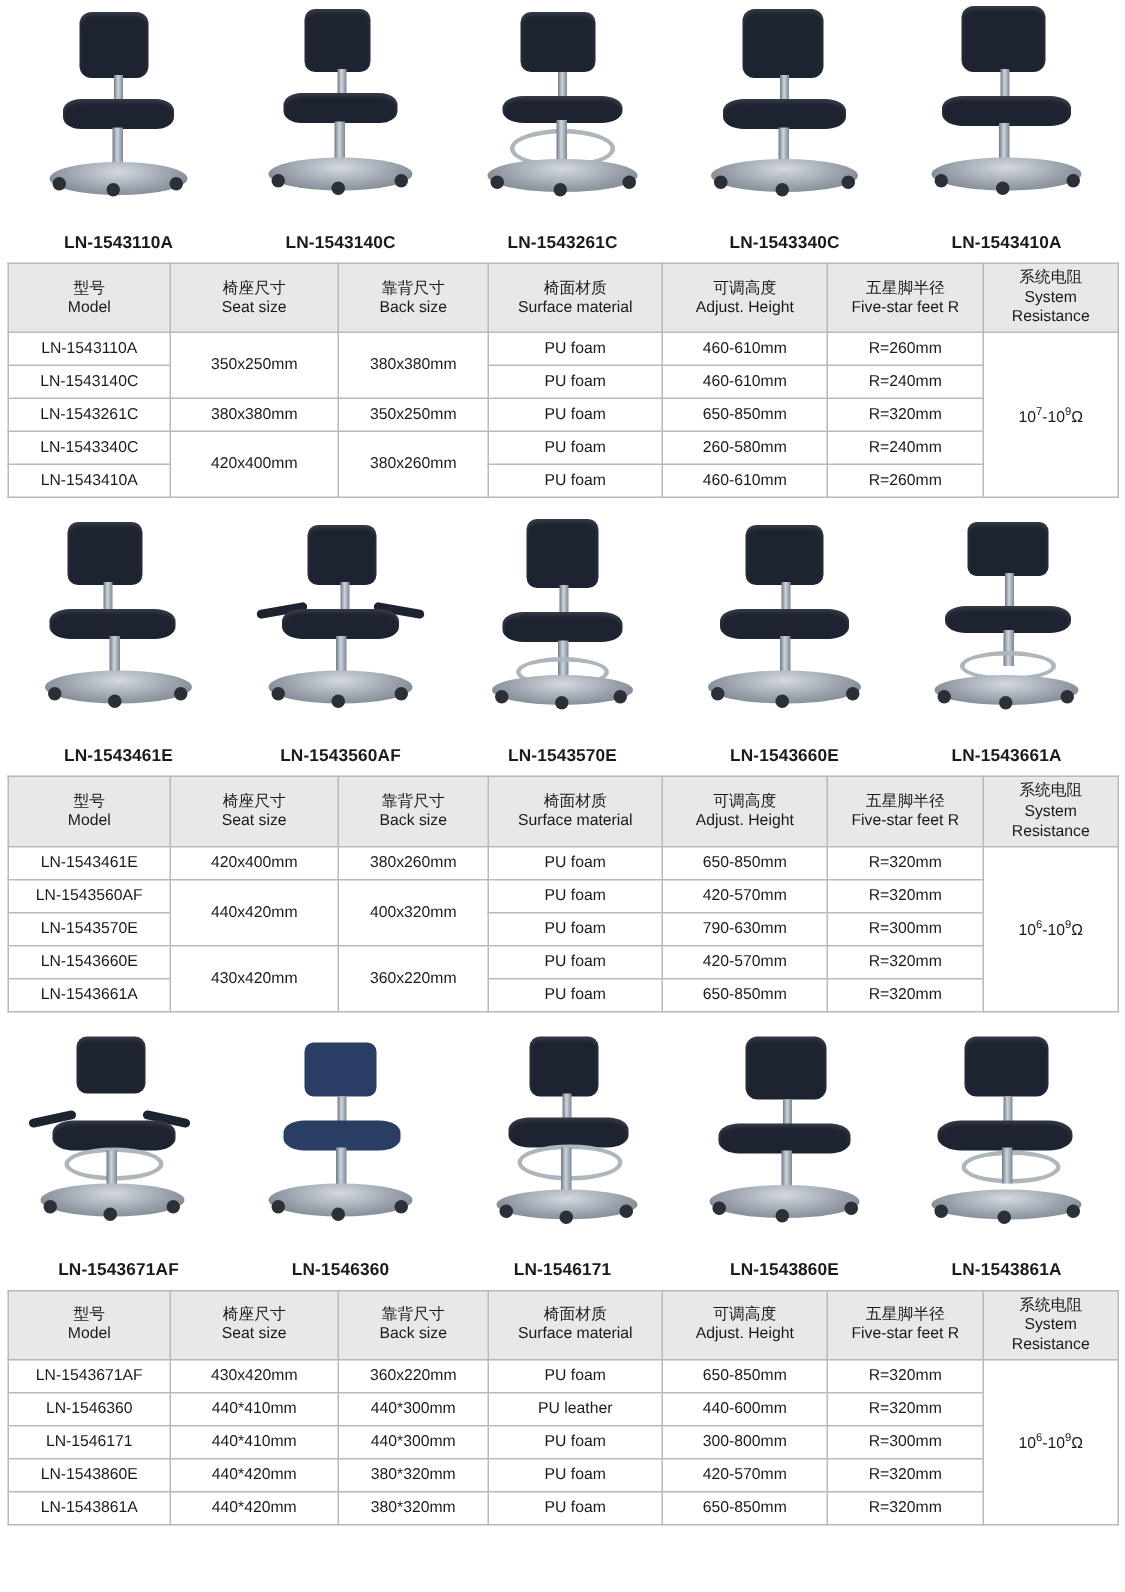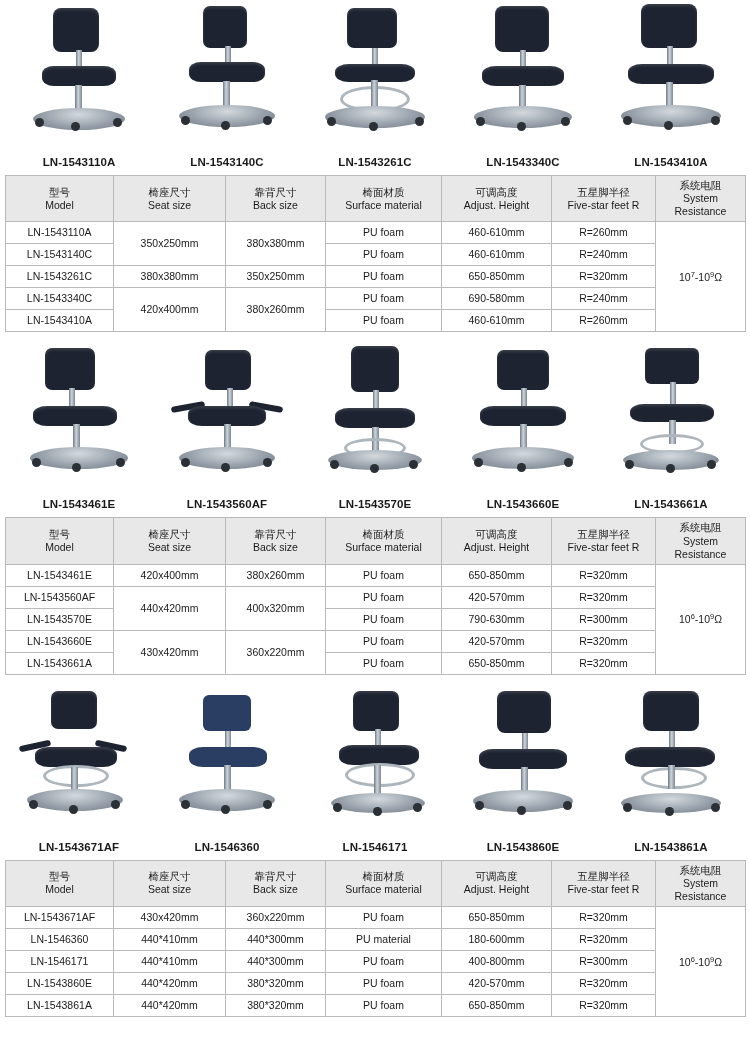--- a/index.html
+++ b/index.html
@@ -252,21 +252,21 @@
               <td rowspan="1">350x250mm</td>
               <td>PU foam</td>
               <td>650-850mm</td>
               <td>R=320mm</td>
             </tr>
             <tr>
               <td class="model">LN-1543340C</td>
               <td rowspan="2">420x400mm</td>
               <td rowspan="2">380x260mm</td>
               <td>PU foam</td>
-              <td>690-580mm</td>
+              <td>260-580mm</td>
               <td>R=240mm</td>
             </tr>
             <tr>
               <td class="model">LN-1543410A</td>
               <td>PU foam</td>
               <td>460-610mm</td>
               <td>R=260mm</td>
             </tr>
           </tbody>
         </table>
@@ -567,30 +567,30 @@
               <td rowspan="1">360x220mm</td>
               <td>PU foam</td>
               <td>650-850mm</td>
               <td>R=320mm</td>
               <td class="res" rowspan="5"><span>10<sup>6</sup>-10<sup>9</sup>Ω</span></td>
             </tr>
             <tr>
               <td class="model">LN-1546360</td>
               <td rowspan="1">440*410mm</td>
               <td rowspan="1">440*300mm</td>
-              <td>PU material</td>
-              <td>180-600mm</td>
+              <td>PU leather</td>
+              <td>440-600mm</td>
               <td>R=320mm</td>
             </tr>
             <tr>
               <td class="model">LN-1546171</td>
               <td rowspan="1">440*410mm</td>
               <td rowspan="1">440*300mm</td>
               <td>PU foam</td>
-              <td>400-800mm</td>
+              <td>300-800mm</td>
               <td>R=300mm</td>
             </tr>
             <tr>
               <td class="model">LN-1543860E</td>
               <td rowspan="1">440*420mm</td>
               <td rowspan="1">380*320mm</td>
               <td>PU foam</td>
               <td>420-570mm</td>
               <td>R=320mm</td>
             </tr>

